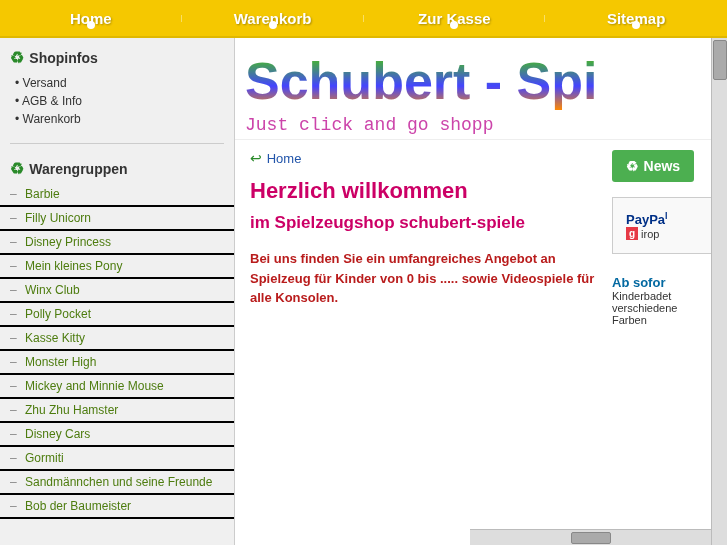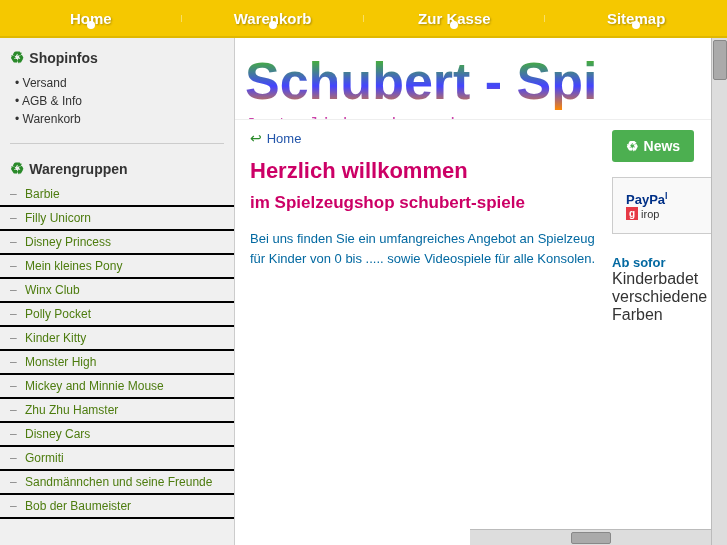--- a/index.html
+++ b/index.html
@@ -140,21 +140,21 @@
     
     #content {
       flex: 1;
       overflow: hidden;
       position: relative;
     }
 
     
     #header-banner {
       background: #fff;
-      height: 82px;
+      height: 102px;
       overflow: hidden;
       position: relative;
       border-bottom: 1px solid #eee;
     }
     #banner-title {
       font-size: 52px;
       font-weight: bold;
       padding: 15px 10px 0 10px;
       background: linear-gradient(to bottom, #ff4444, #44aa44, #4444ff, #ff8800);
       -webkit-background-clip: text;
@@ -217,23 +217,23 @@
     .shop-desc {
       color: #cc0066;
       font-size: 17px;
       font-weight: bold;
       margin-bottom: 15px;
       line-height: 1.3;
     }
 
     
     .body-text {
-      color: #0369a1;
+      color: #b91c1c;
       font-size: 13px;
-      font-weight: normal;
+      font-weight: bold;
       line-height: 1.5;
       margin-bottom: 8px;
     }
 
     
     .news-button {
       background: #4caf50;
       color: #fff;
       border: none;
       padding: 8px 14px;
@@ -276,21 +276,21 @@
     }
 
     
     .ab-sofort {
       font-weight: bold;
       font-size: 13px;
       color: #0369a1;
       margin-top: 21px;
     }
     .ab-sofort-text {
-      font-size: 16px;
+      font-size: 11px;
       color: #333;
     }
 
     
     #scrollbar-bottom {
       position: absolute;
       bottom: 0;
       left: 235px;
       right: 16px;
       height: 16px;
@@ -353,21 +353,21 @@
       <span>Warengruppen</span>
     </div>
 
     <ul class="wg-list">
       <li>Barbie</li>
       <li>Filly Unicorn</li>
       <li>Disney Princess</li>
       <li>Mein kleines Pony</li>
       <li>Winx Club</li>
       <li>Polly Pocket</li>
-      <li>Kinder Kitty</li>
+      <li>Kasse Kitty</li>
       <li>Monster High</li>
       <li>Mickey and Minnie Mouse</li>
       <li>Zhu Zhu Hamster</li>
       <li>Disney Cars</li>
       <li>Gormiti</li>
       <li>Sandmännchen und seine Freunde</li>
       <li>Bob der Baumeister</li>
     </ul>
 
   </div>

